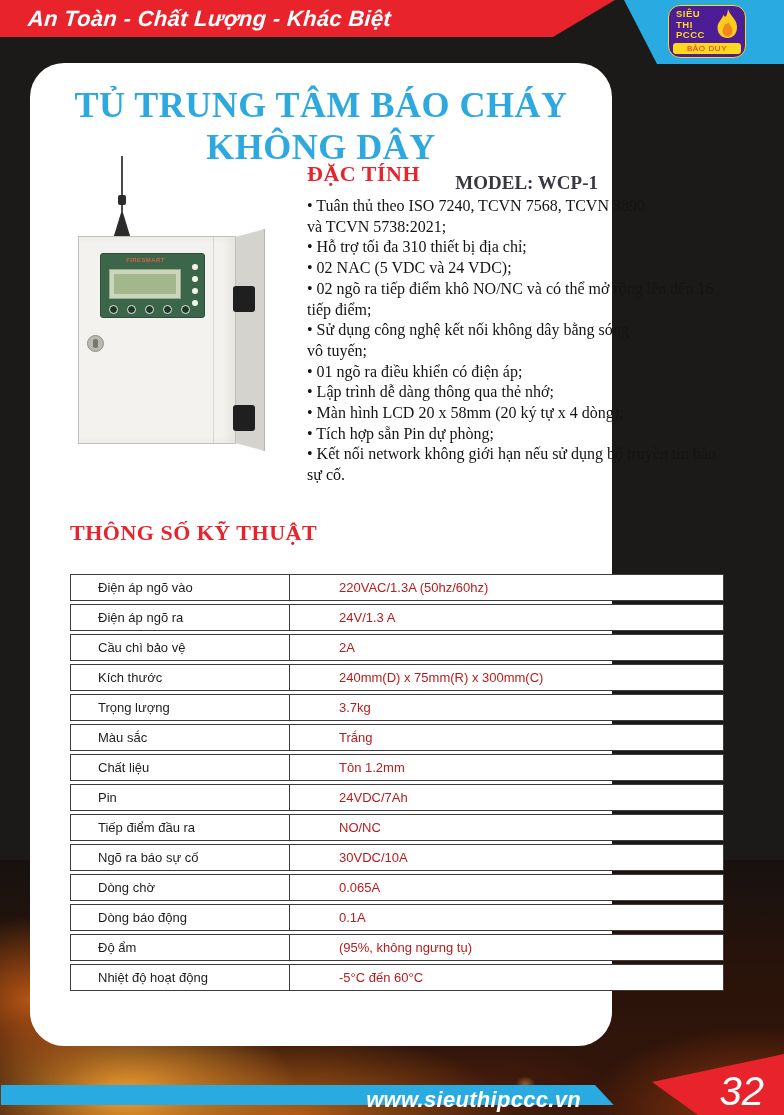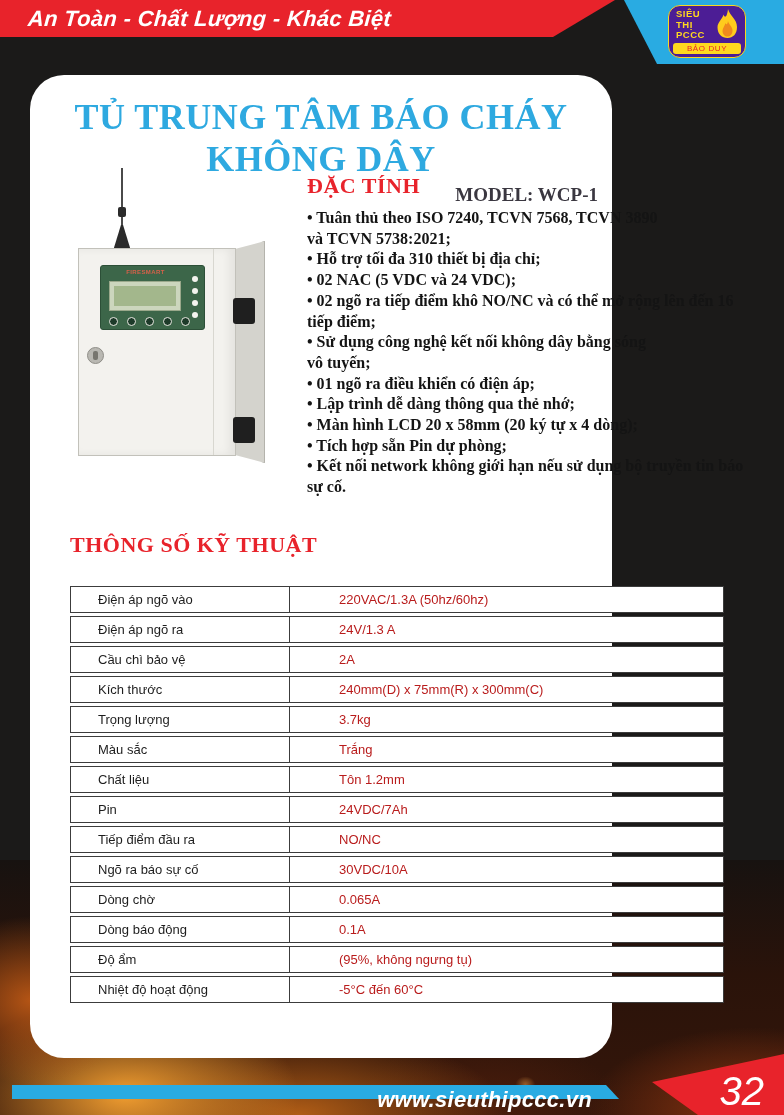--- a/index.html
+++ b/index.html
@@ -41,39 +41,39 @@
   .logo .ltxt{position:absolute;left:7px;top:3px;color:#ffd81f;font-weight:bold;
     font-size:9.5px;line-height:10.5px;letter-spacing:.5px;}
   .logo svg{position:absolute;right:5px;top:3px;}
   .logo .lbrand{
     position:absolute;left:4px;right:4px;bottom:3px;height:11px;background:#ffd81f;
     border-radius:3px;color:#e8232b;font-weight:normal;font-size:8px;line-height:11px;
     text-align:center;letter-spacing:.6px;
   }
   
   .card{
-    position:absolute;left:30px;top:75px;width:582px;height:983px;background:#fff;
+    position:absolute;left:30px;top:63px;width:582px;height:983px;background:#fff;
     border-radius:34px;z-index:2;
   }
   .doc-title{
     margin-top:21px;text-align:center;color:#2ea9e0;font-family:"Liberation Serif",serif;
     font-weight:bold;font-size:36px;letter-spacing:.5px;
   }
   .doc-model{
     text-align:right;padding-right:14px;margin-top:4px;color:#3a3740;
     font-family:"Liberation Serif",serif;font-weight:bold;font-size:19px;
   }
   .features-heading{
     position:absolute;left:277px;top:98px;color:#e8232b;
     font-family:"Liberation Serif",serif;font-weight:bold;font-size:22px;letter-spacing:.5px;
   }
   .features-text{
     position:absolute;left:277px;top:133px;width:470px;
     font-family:"Liberation Serif",serif;font-size:16px;line-height:20.7px;
-    color:#141414;white-space:pre;font-weight:bold;
+    color:#141414;white-space:pre;
   }
   .specs-heading{
     position:absolute;left:40px;top:457px;color:#e8232b;
     font-family:"Liberation Serif",serif;font-weight:bold;font-size:22px;letter-spacing:.5px;
   }
   
   .spec-table{position:absolute;left:40px;top:511px;width:654px;}
   .spec-row{
     display:flex;height:25px;border:1px solid #3c3c3c;margin-bottom:3px;background:#fff;
   }
@@ -123,21 +123,21 @@
     border:1px solid #9aa88b;box-sizing:border-box;
   }
   .lcd::after{
     content:"";position:absolute;left:4px;top:4px;right:4px;bottom:4px;background:#a3b78c;
   }
   .led{position:absolute;left:91px;width:6px;height:6px;border-radius:50%;background:#f3f3ee;}
   .btn{position:absolute;top:51px;width:9px;height:9px;border-radius:50%;
     background:#1d3a29;border:1.5px solid #e9e9e2;box-sizing:border-box;}
   
   .footer-blue{
-    position:absolute;left:12px;top:1085px;width:622px;height:14px;background:#29abe2;z-index:5;
+    position:absolute;left:1px;top:1085px;width:622px;height:20px;background:#29abe2;z-index:5;
     clip-path:polygon(0 0,594px 0,622px 30px,0 30px);
   }
   .footer-blue .site{
     position:absolute;right:42px;top:0;line-height:30px;color:#fff;
     font-style:italic;font-weight:bold;font-size:22px;letter-spacing:.3px;
   }
   .footer-red{
     position:absolute;left:640px;top:1050px;width:144px;height:65px;background:#e8232b;z-index:5;
     clip-path:polygon(12px 32px,144px 4px,144px 65px,58px 65px);
   }

